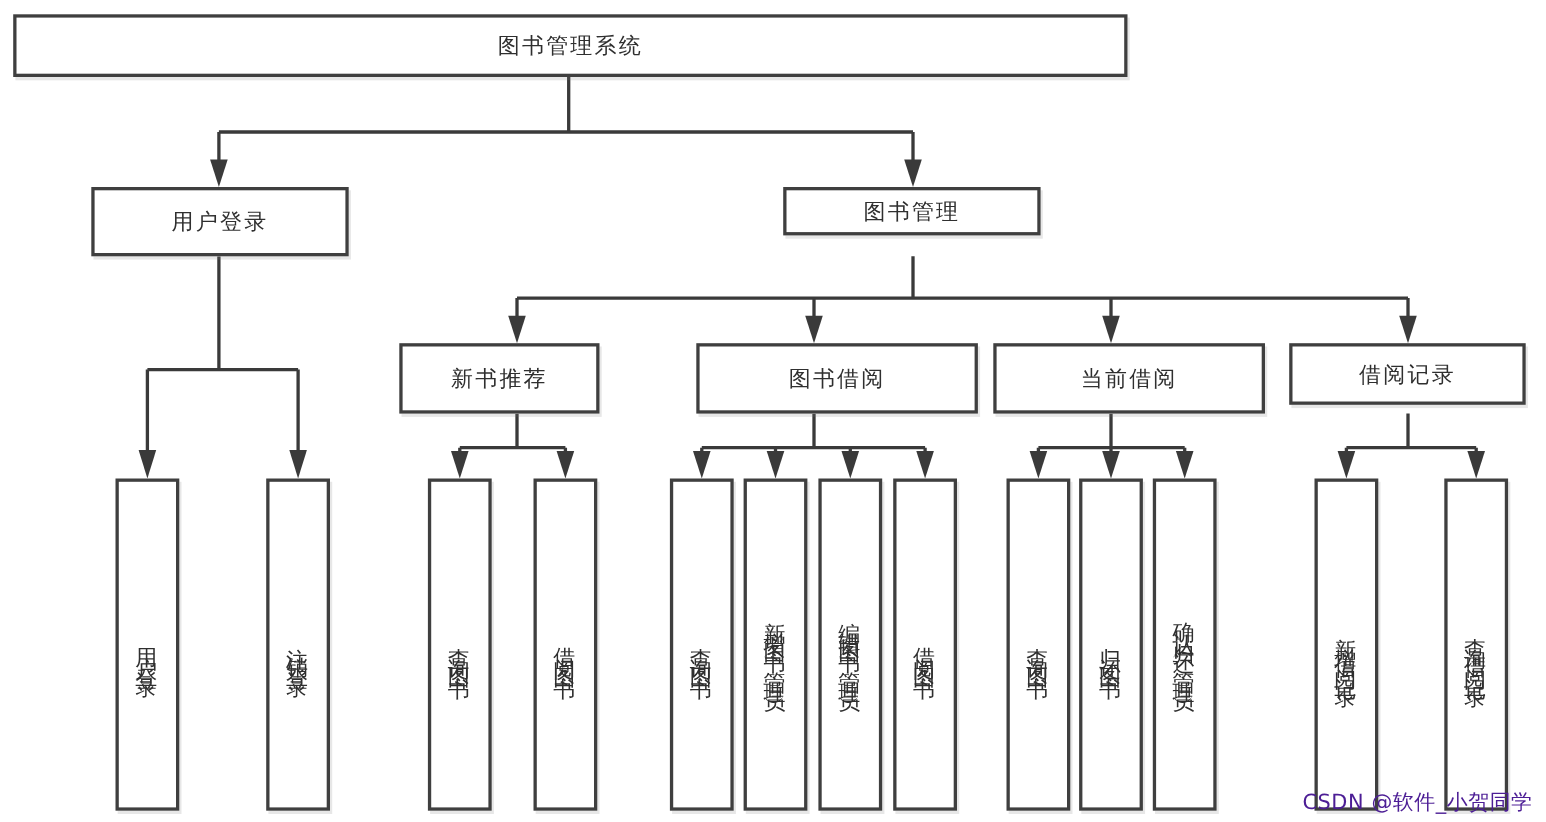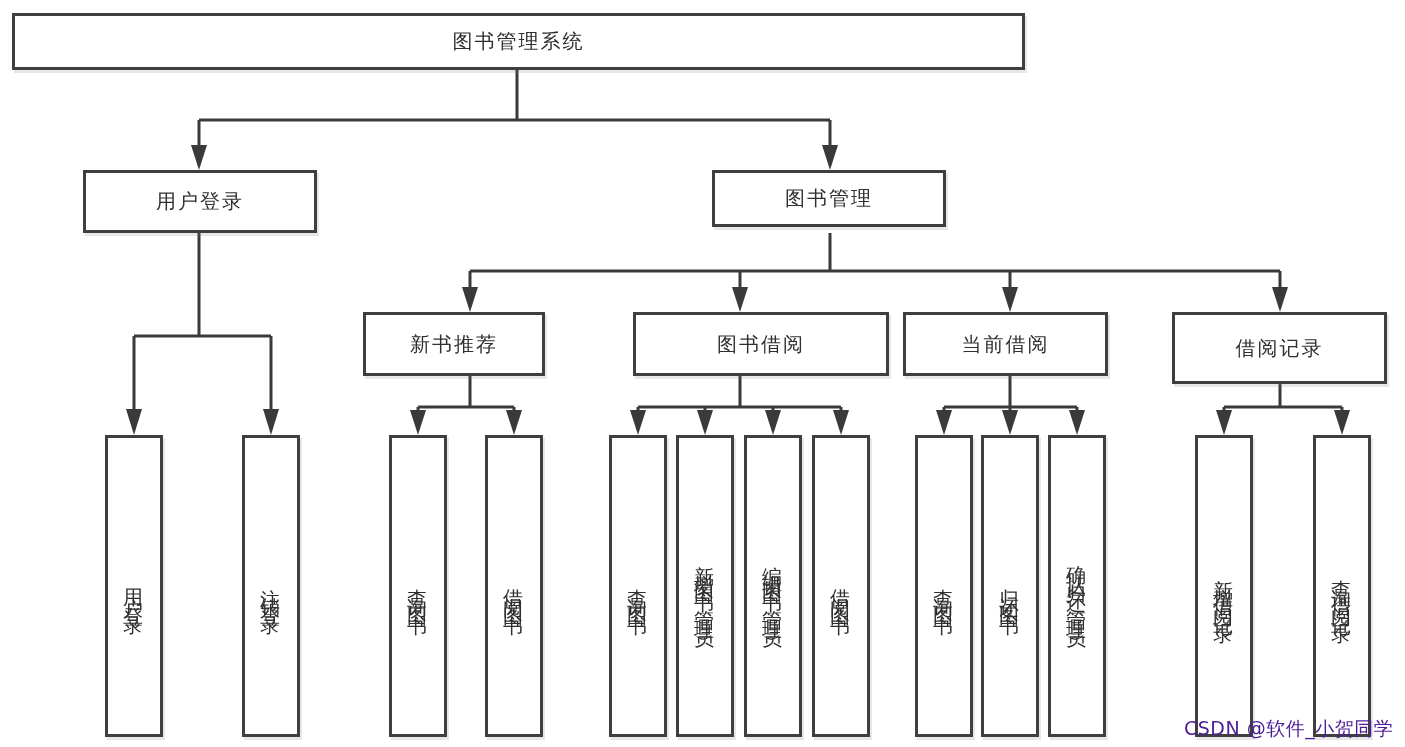--- a/index.html
+++ b/index.html
@@ -69,34 +69,34 @@
     </g>
   </svg>
 
   <div class="box h-box" style="left:12px;top:13px;width:1013px;height:57px">
     <span>图书管理系统</span>
   </div>
 
   <div class="box h-box" style="left:83px;top:170px;width:234px;height:63px">
     <span>用户登录</span>
   </div>
-  <div class="box h-box" style="left:712px;top:170px;width:234px;height:57px">
+  <div class="box h-box" style="left:712px;top:170px;width:234px;height:44px">
     <span>图书管理</span>
   </div>
 
   <div class="box h-box" style="left:363px;top:312px;width:182px;height:64px">
     <span>新书推荐</span>
   </div>
   <div class="box h-box" style="left:633px;top:312px;width:256px;height:64px">
     <span>图书借阅</span>
   </div>
-  <div class="box h-box" style="left:903px;top:312px;width:205px;height:64px">
+  <div class="box h-box" style="left:903px;top:312px;width:247px;height:64px">
     <span>当前借阅</span>
   </div>
-  <div class="box h-box" style="left:1172px;top:312px;width:215px;height:72px">
+  <div class="box h-box" style="left:1172px;top:312px;width:215px;height:56px">
     <span>借阅记录</span>
   </div>
 
   <div class="box v-box" style="left:105px;top:435px;width:58px;height:302px">
     <span>用户登录</span>
   </div>
   <div class="box v-box" style="left:242px;top:435px;width:58px;height:302px">
     <span>注销登录</span>
   </div>
 

